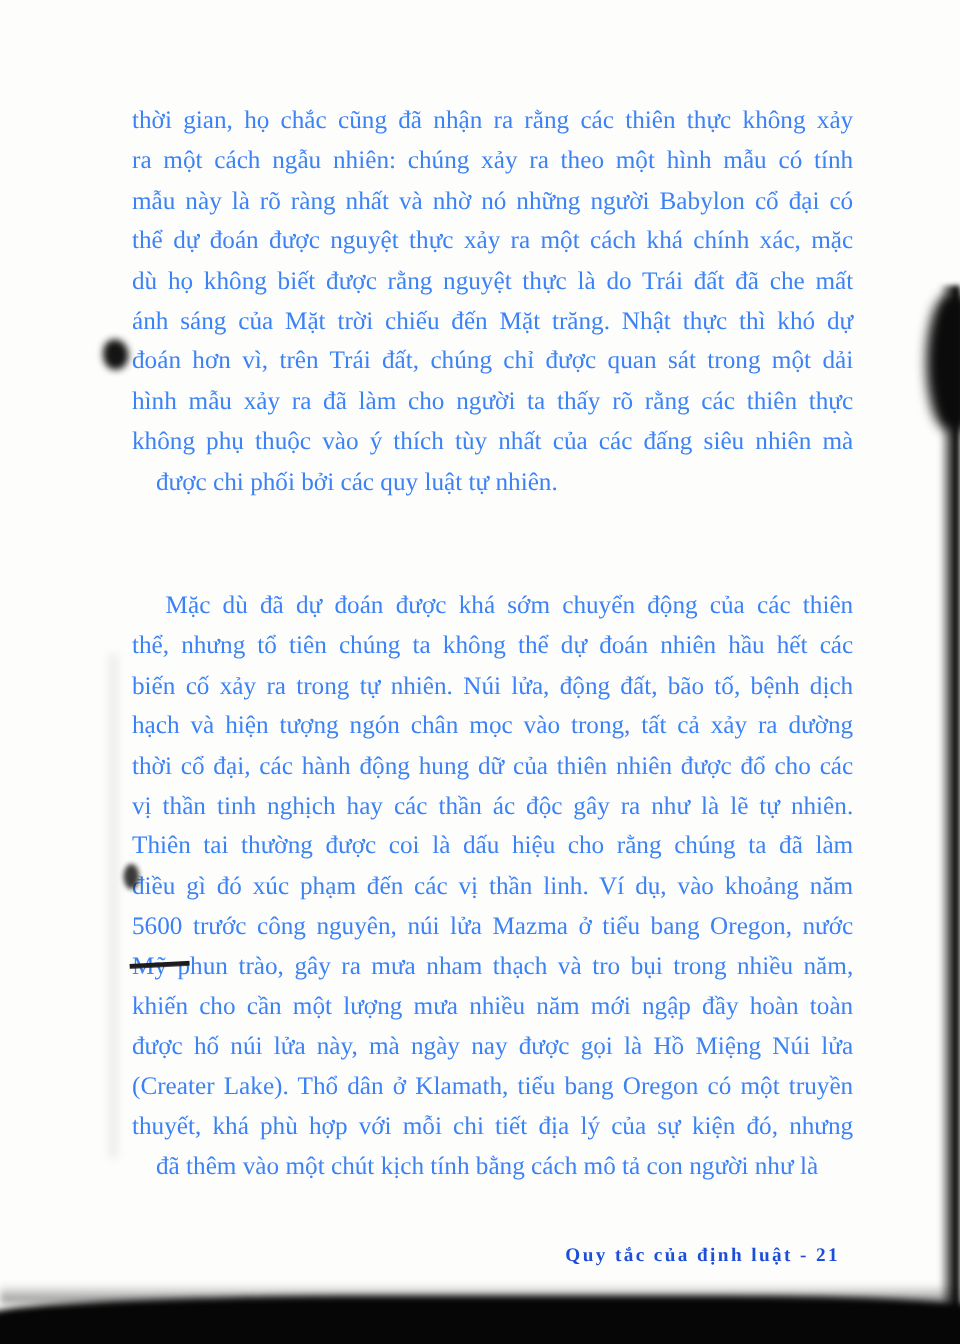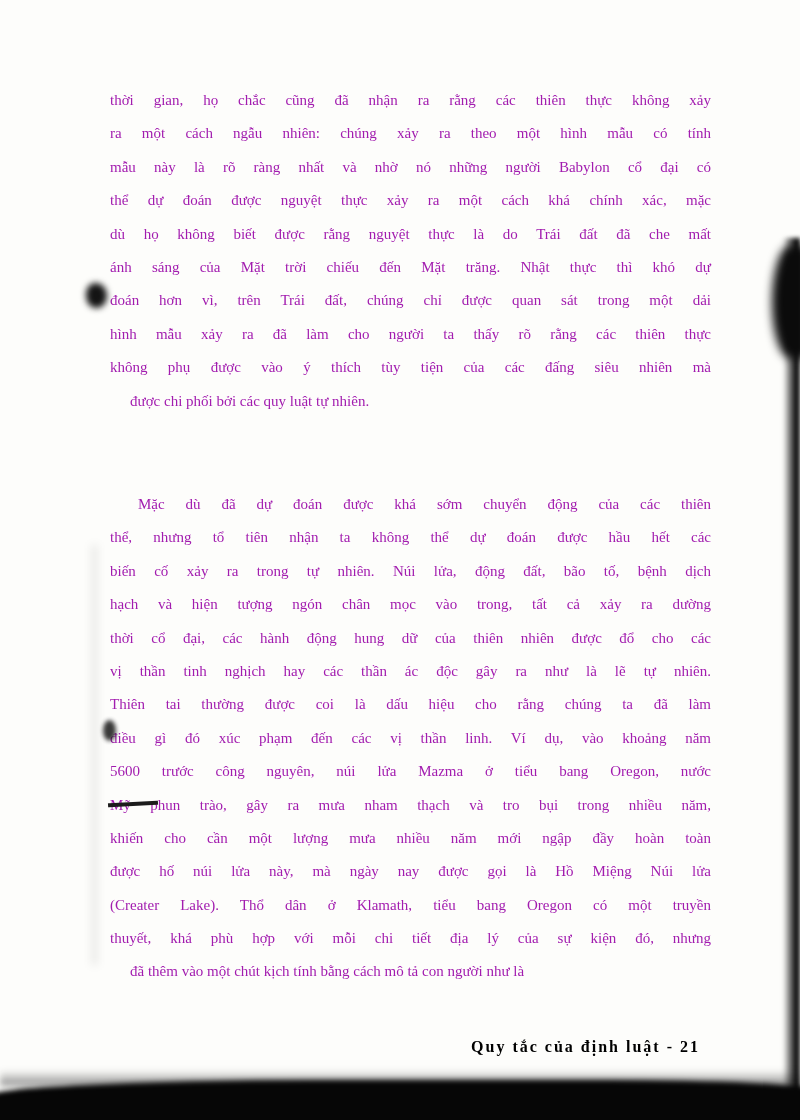--- a/index.html
+++ b/index.html
@@ -5,35 +5,35 @@
   html,body{margin:0;padding:0;}
   body{
     width:800px;height:1120px;
     background:#fdfdfb;
     overflow:hidden;position:relative;
     font-family:"Liberation Serif","DejaVu Serif",serif;
   }
   .page{position:absolute;inset:0;background:#fdfdfb;}
   .text-block{
     position:absolute;left:110px;width:601px;
-    color:#a21caf;font-size:15px;
+    color:#3b82f6;font-size:21px;
   }
   #para1{top:84px;}
   #para2{top:488px;}
   .line{
     width:601px;height:33.4px;line-height:33.4px;
     text-align:justify;text-align-last:justify;
     overflow:visible;white-space:normal;
   }
   .line.lastline{text-align-last:left;margin-left:20px;}
   .line.indent{text-indent:28px;}
   .footer{
     position:absolute;top:1038px;right:100px;
     font-size:16px;font-weight:bold;letter-spacing:2px;
-    color:#000000;
+    color:#1d4ed8;
   }
   
   .edge-right{
     position:absolute;top:238px;bottom:20px;right:0;width:17px;
     background:linear-gradient(to left, rgba(6,6,6,0.96) 25%, rgba(6,6,6,0) 100%);
     filter:blur(2px);
   }
   .edge-right-blob{
     position:absolute;top:246px;right:-8px;width:36px;height:112px;
     background:#0b0b0b;border-radius:50% 0 0 50%;filter:blur(5px);
@@ -72,27 +72,27 @@
 
   <div class="text-block" id="para1">
     <div class="line">thời gian, họ chắc cũng đã nhận ra rằng các thiên thực không xảy</div>
     <div class="line">ra một cách ngẫu nhiên: chúng xảy ra theo một hình mẫu có tính</div>
     <div class="line">mẫu này là rõ ràng nhất và nhờ nó những người Babylon cổ đại có</div>
     <div class="line">thể dự đoán được nguyệt thực xảy ra một cách khá chính xác, mặc</div>
     <div class="line">dù họ không biết được rằng nguyệt thực là do Trái đất đã che mất</div>
     <div class="line">ánh sáng của Mặt trời chiếu đến Mặt trăng. Nhật thực thì khó dự</div>
     <div class="line">đoán hơn vì, trên Trái đất, chúng chỉ được quan sát trong một dải</div>
     <div class="line">hình mẫu xảy ra đã làm cho người ta thấy rõ rằng các thiên thực</div>
-    <div class="line">không phụ được vào ý thích tùy tiện của các đấng siêu nhiên mà</div>
+    <div class="line">không phụ thuộc vào ý thích tùy nhất của các đấng siêu nhiên mà</div>
     <div class="line lastline">được chi phối bởi các quy luật tự nhiên.</div>
   </div>
 
   <div class="text-block" id="para2">
     <div class="line indent">Mặc dù đã dự đoán được khá sớm chuyển động của các thiên</div>
-    <div class="line">thể, nhưng tổ tiên nhận ta không thể dự đoán được hầu hết các</div>
+    <div class="line">thể, nhưng tổ tiên chúng ta không thể dự đoán nhiên hầu hết các</div>
     <div class="line">biến cố xảy ra trong tự nhiên. Núi lửa, động đất, bão tố, bệnh dịch</div>
     <div class="line">hạch và hiện tượng ngón chân mọc vào trong, tất cả xảy ra dường</div>
     <div class="line">thời cổ đại, các hành động hung dữ của thiên nhiên được đổ cho các</div>
     <div class="line">vị thần tinh nghịch hay các thần ác độc gây ra như là lẽ tự nhiên.</div>
     <div class="line">Thiên tai thường được coi là dấu hiệu cho rằng chúng ta đã làm</div>
     <div class="line">điều gì đó xúc phạm đến các vị thần linh. Ví dụ, vào khoảng năm</div>
     <div class="line">5600 trước công nguyên, núi lửa Mazma ở tiểu bang Oregon, nước</div>
     <div class="line">Mỹ phun trào, gây ra mưa nham thạch và tro bụi trong nhiều năm,</div>
     <div class="line">khiến cho cần một lượng mưa nhiều năm mới ngập đầy hoàn toàn</div>
     <div class="line">được hố núi lửa này, mà ngày nay được gọi là Hồ Miệng Núi lửa</div>

